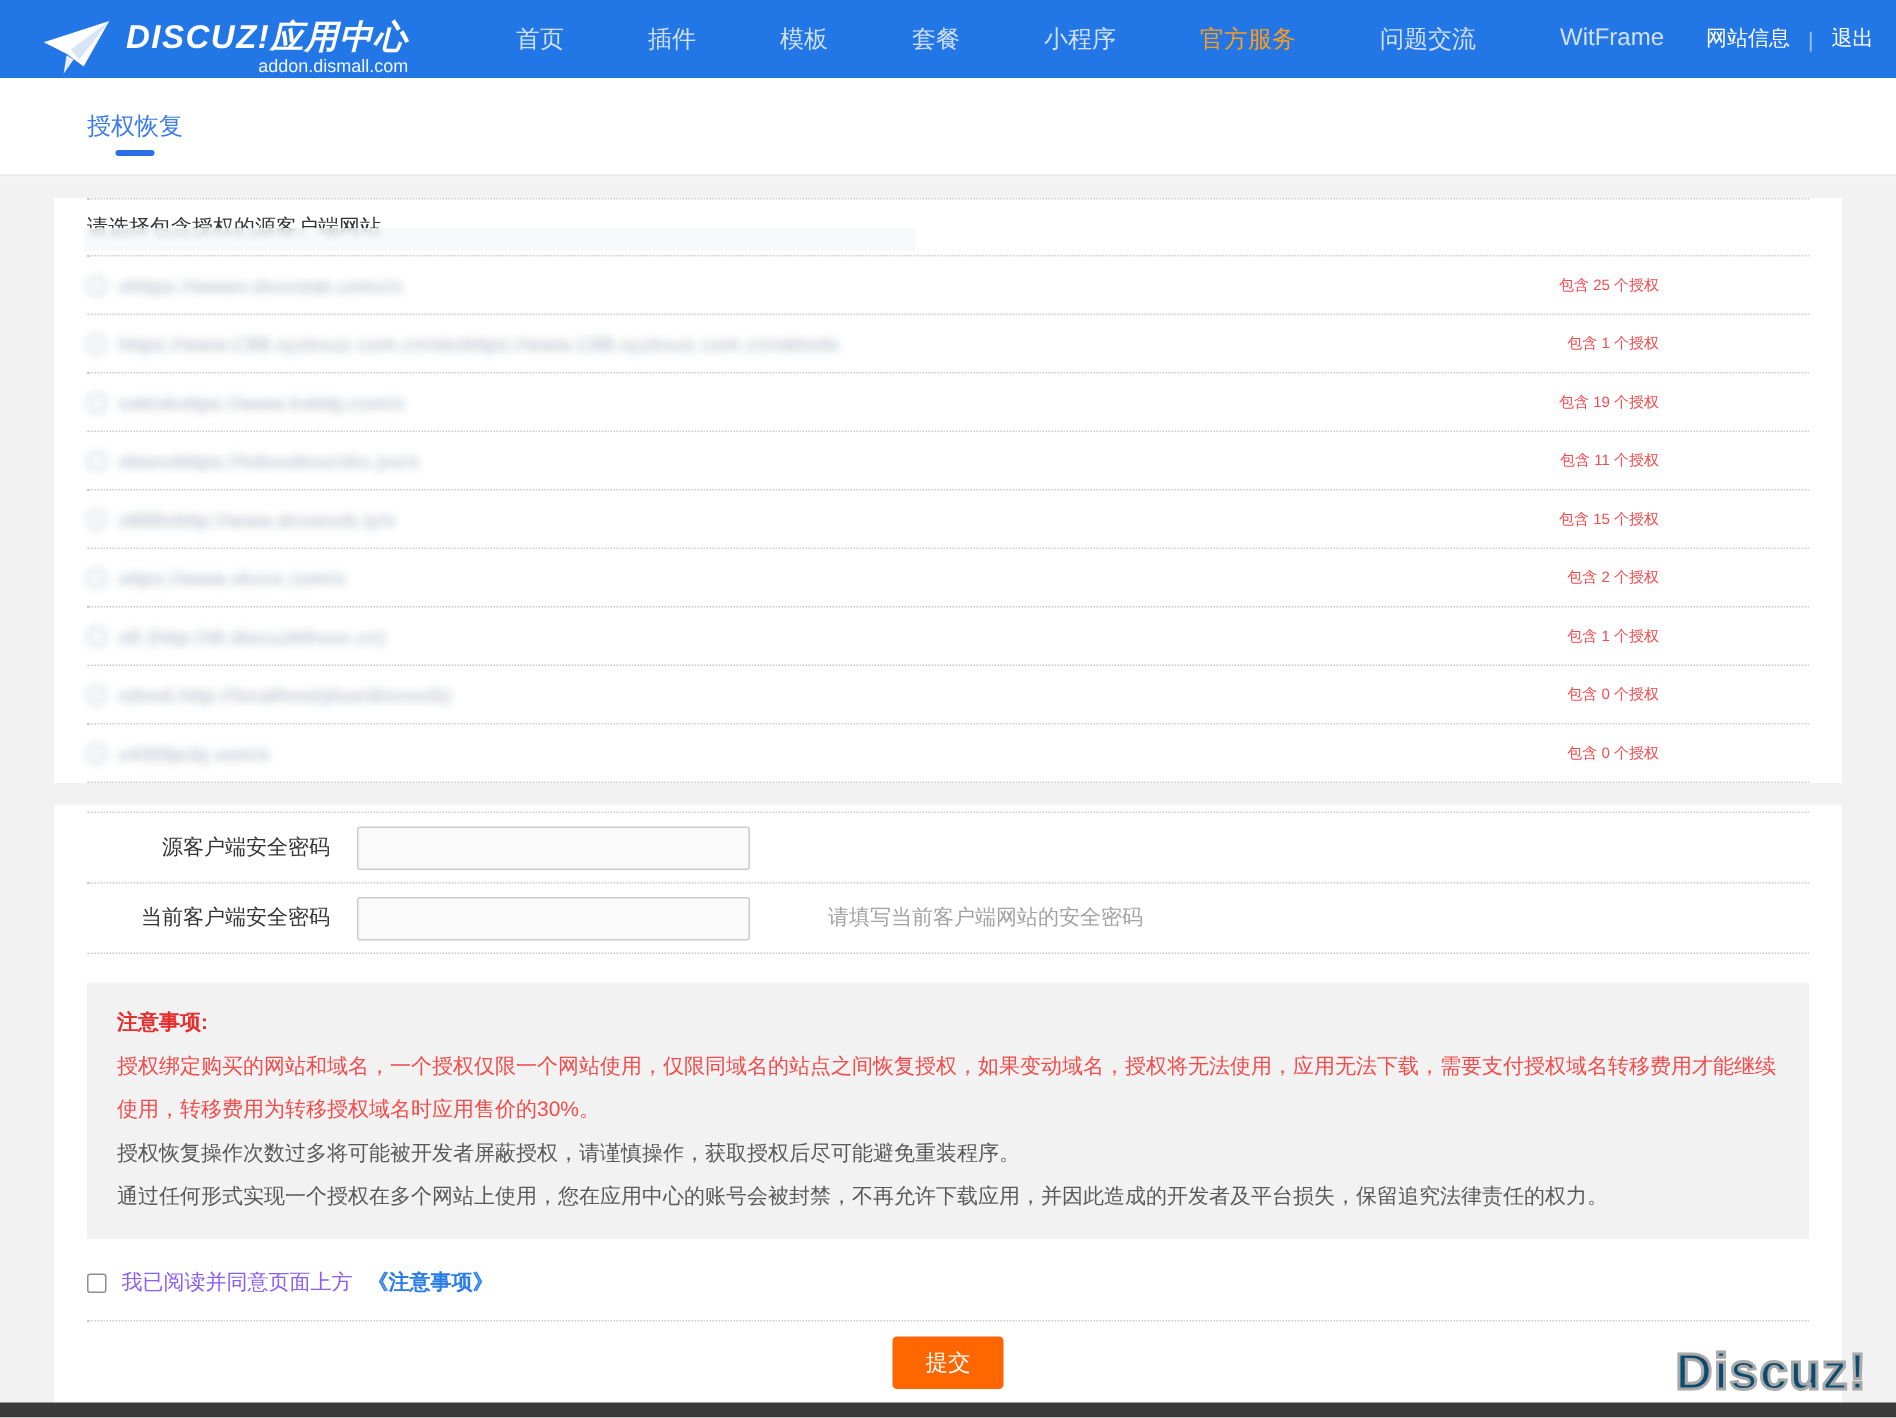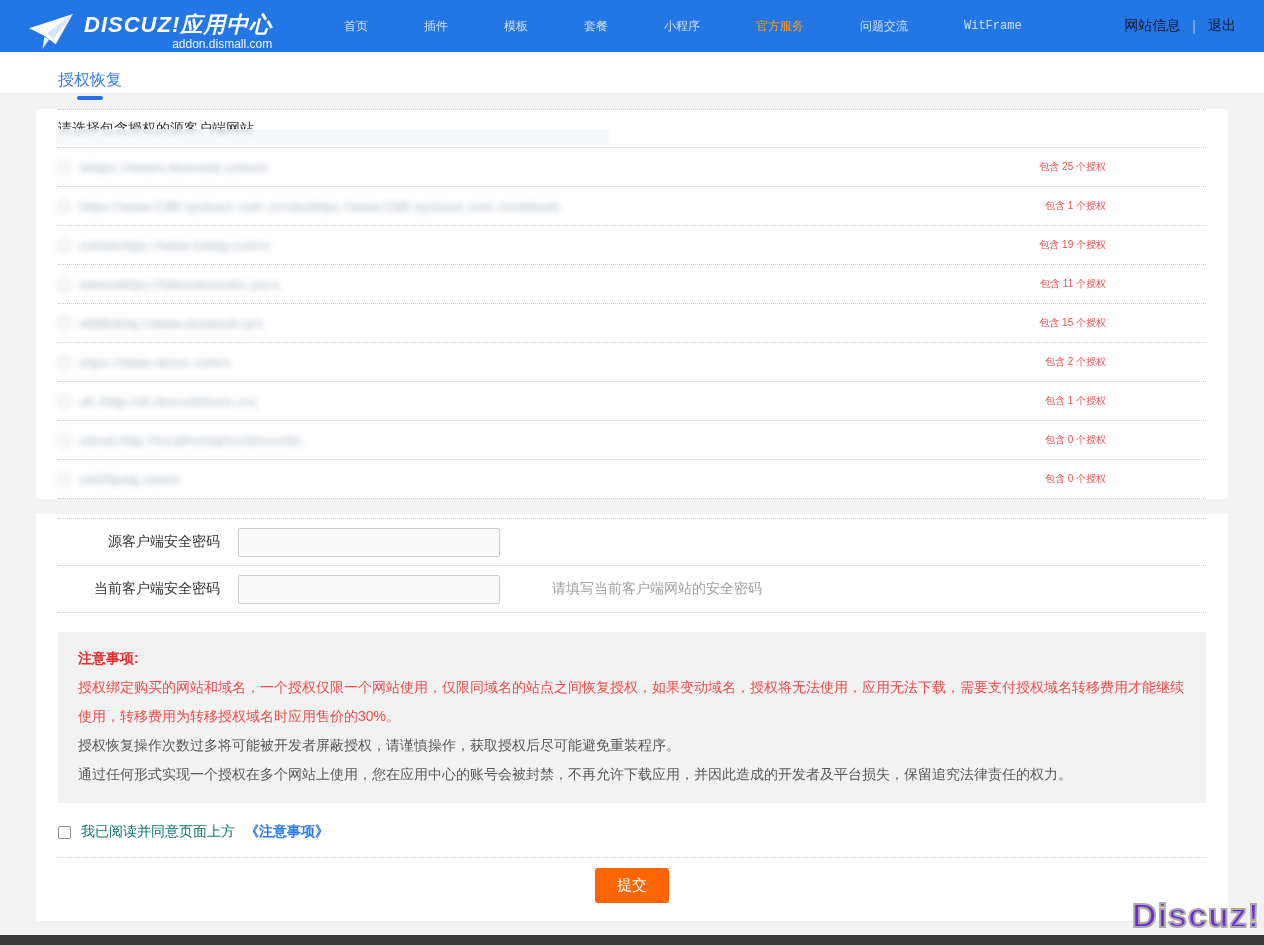--- a/index.html
+++ b/index.html
@@ -7,28 +7,28 @@
     font-family:"Liberation Sans","DejaVu Sans",sans-serif; background:#f2f2f2; }
 
   
   .header { height:52px; background:#2376e6; display:flex; align-items:center; padding:0 28px; }
   .logo { display:flex; align-items:center; gap:10px; min-width:250px;margin-top:11px; }
   .logo-icon { width:46px; height:38px; flex:0 0 auto; }
   .logo-txt { display:flex; flex-direction:column; align-items:flex-end; }
   .logo-title { color:#fff; font-size:22px; font-weight:bold; font-style:italic; letter-spacing:1px; line-height:24px; white-space:nowrap; }
   .logo-sub { color:rgba(255,255,255,.92); font-size:12px; line-height:14px; }
   .nav { display:flex; align-items:center; margin-left:38px; flex:1; }
-  .nav-item { color:#cfe0f8; font-size:12px; padding:0 28px; cursor:pointer; white-space:nowrap;font-family:Liberation Mono, monospace; }
+  .nav-item { color:#cfe0f8; font-size:16px; padding:0 28px; cursor:pointer; white-space:nowrap; }
   .nav-item.active { color:#ff9c19; }
   .header-right { display:flex; align-items:center; gap:12px; color:#fff; font-size:14px; white-space:nowrap; }
   .header-right .sep { color:rgba(255,255,255,.55); }
-  .header-link { color:#0f172a; cursor:pointer; }
-
-  
-  .tabbar { background:#fff; height:41px; padding-left:58px; display:flex; align-items:flex-start; box-shadow:0 1px 2px rgba(0,0,0,.04); }
+  .header-link { color:#ffffff; cursor:pointer; }
+
+  
+  .tabbar { background:#fff; height:64px; padding-left:58px; display:flex; align-items:center; box-shadow:0 1px 2px rgba(0,0,0,.04); }
   .tab { position:relative; height:56px; display:flex; align-items:center; color:#3a7bec; font-size:16px; cursor:pointer; }
   .tab .tab-underline { position:absolute; left:50%; transform:translateX(-50%); bottom:8px; width:26px; height:4px; border-radius:2px; background:#2a6fe8; }
 
   
   .card { background:#fff; width:1192px; margin-left:36px; }
   .card1 { margin-top:16px; padding:0 22px; }
   .card2 { margin-top:15px; padding:4px 22px 14px; }
 
   .list-head { position:relative; border-top:1px dotted #ccc; border-bottom:1px dotted #ccc; padding:10px 0 9px; font-size:14px; color:#333; }
   .censor-strip { position:absolute; left:-2px; top:19px; width:555px; height:15px;
@@ -49,28 +49,28 @@
 
   
   .notice { background:#f2f2f2; margin-top:19px; padding:12px 20px 14px; font-size:14px; line-height:29px; }
   .notice-title { color:#e62e2e; font-weight:bold; }
   .notice-line.red { color:#f34b4b; }
   .notice-line.gray { color:#595959; }
 
   
   .agree-row { display:flex; align-items:center; gap:10px; margin-top:20px; padding-bottom:16px; border-bottom:1px dotted #ccc; }
   .agree-check { width:13px; height:13px; border:1px solid #8f8f8f; border-radius:2px; background:#fff; cursor:pointer; flex:0 0 auto; }
-  .agree-label { font-size:14px; color:#0f766e; cursor:pointer;font-family:Liberation Serif, serif; }
+  .agree-label { font-size:14px; color:#8b5cf6; cursor:pointer;font-family:Liberation Serif, serif; }
   .agree-link { font-size:14px; color:#2a7ce8; font-weight:bold; cursor:pointer; }
   .submit-row { display:flex; justify-content:center; padding:10px 0 4px; }
   .submit-btn { background:#f60; color:#fff; border:none; font-size:15px; padding:8px 22px; border-radius:3px; cursor:pointer; font-family:inherit; }
 
   
   .footer-bar { position:absolute; left:0; bottom:0; width:1264px; height:10px; background:#3a3a3a; }
-  .watermark { position:absolute; right:4px; bottom:10px; font-size:34px; font-weight:bold; color:#6d28d9;
+  .watermark { position:absolute; right:19px; bottom:10px; font-size:34px; font-weight:bold; color:#0c4a6e;
       -webkit-text-stroke:2px #a9a9a9; letter-spacing:1px; }
   .page { position:relative; width:1264px; height:945px; }
 </style>
 </head>
 <body>
 
 <div class="page">
 
   <div class="header">
     <div class="logo">

